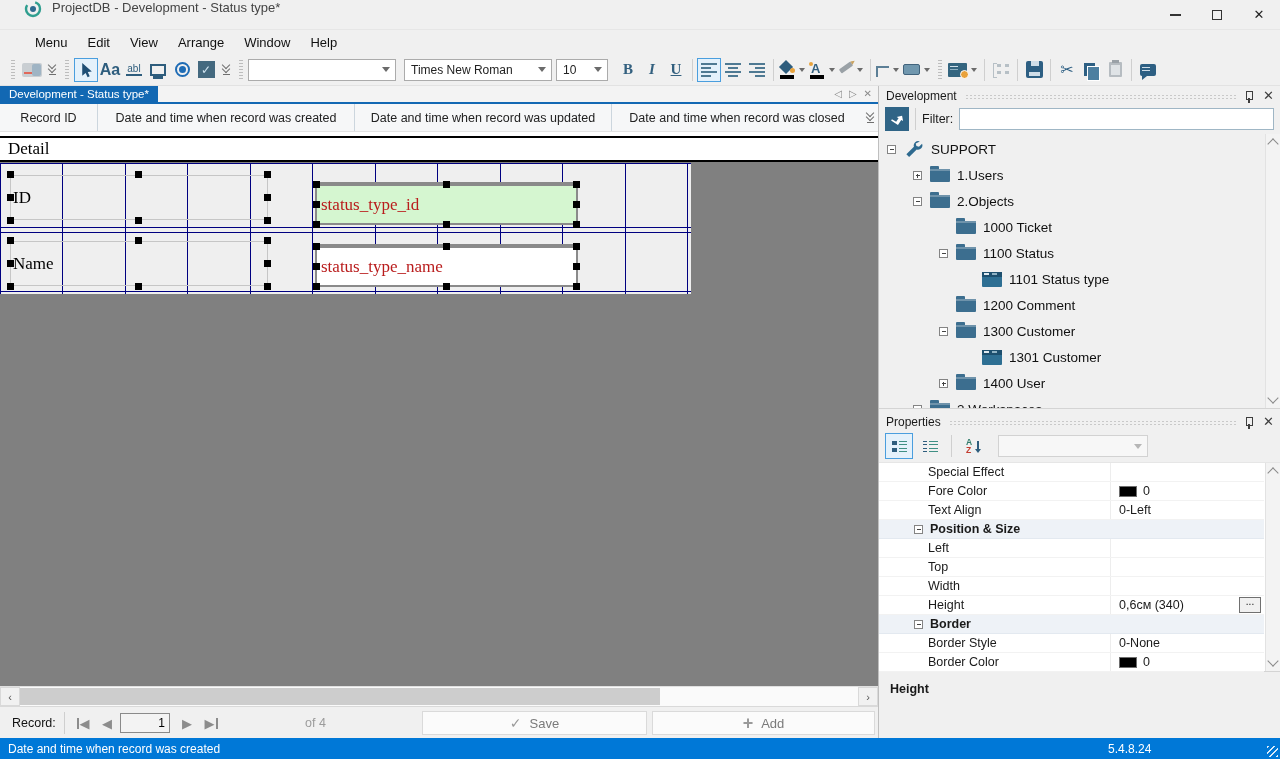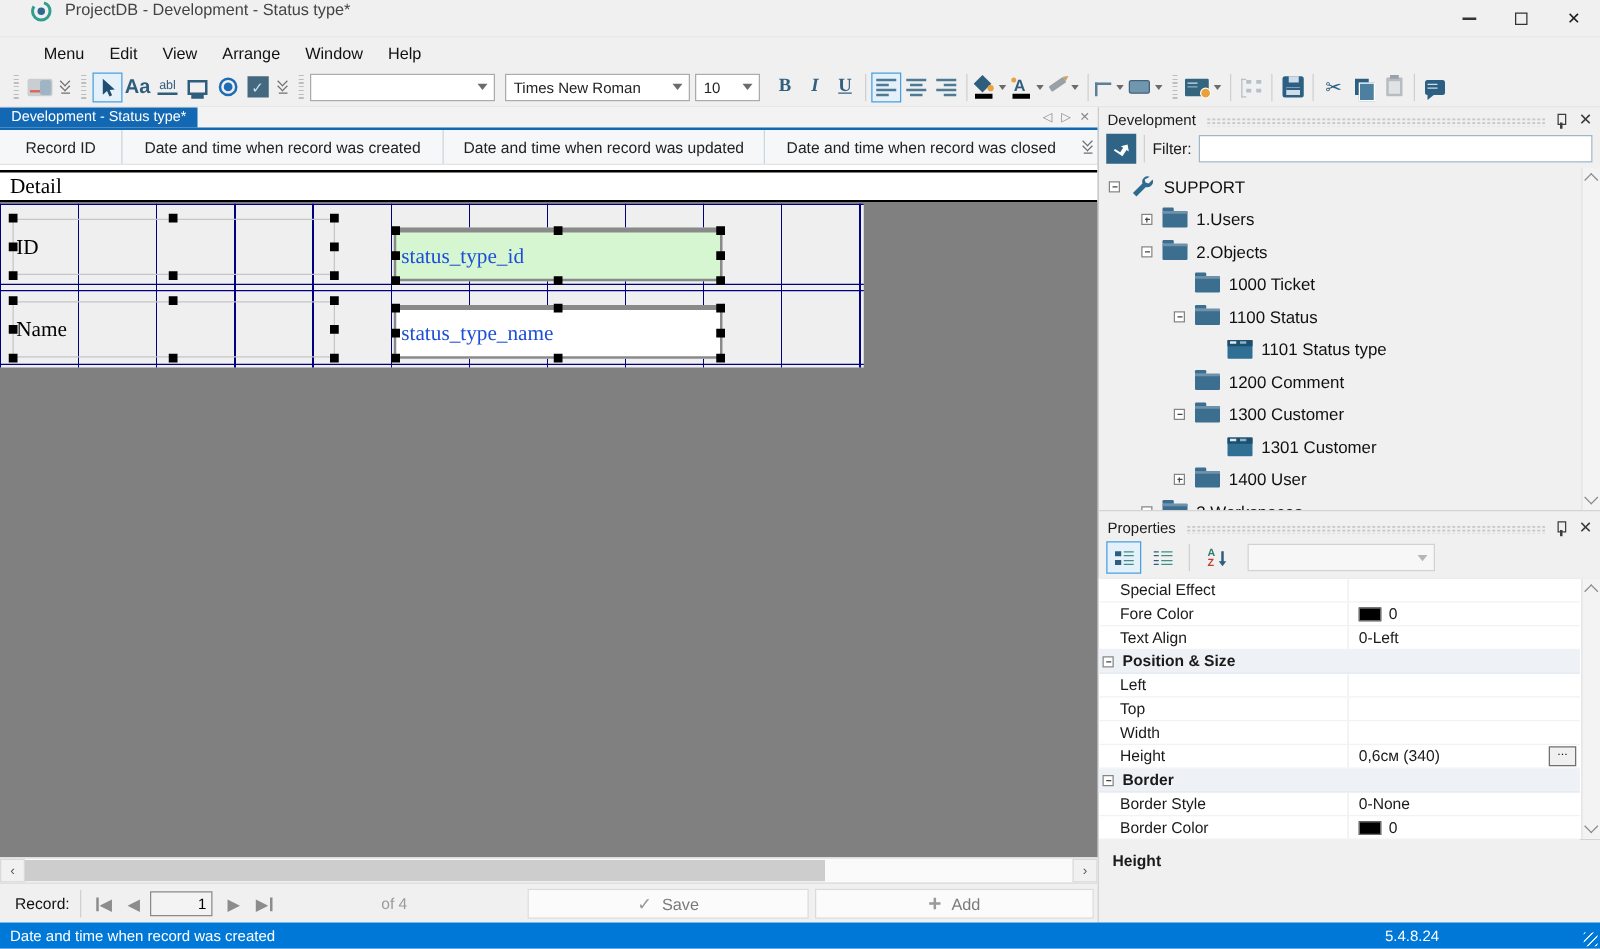--- a/index.html
+++ b/index.html
@@ -99,21 +99,21 @@
     font-family:"Liberation Serif", serif; font-size:17px; color:#000; padding:1px 0 0 8px;}
 
   
   .designer { flex:1; background:#808080; position:relative; overflow:hidden;}
   .grid-surface { position:absolute; left:0; top:1px; width:691px; height:131px; background:#efefef;
     background-image:repeating-linear-gradient(to right, #000080 0 1px, transparent 1px 62.5px);}
   .hl { position:absolute; left:0; width:100%; height:1px; background:#000080;}
   .dz-label { position:absolute; display:flex; align-items:center; font-family:"Liberation Serif", serif;
     font-size:17px; color:#000; border:1px solid #c6c6c6; background:transparent; padding-left:2px;}
   .dz-field { position:absolute; border:2px solid #8a8a8a; border-top-width:4px; font-family:"Liberation Serif", serif;
-    font-size:17px; color:#1d4ed8; display:flex; align-items:center; padding-left:4px;}
+    font-size:17px; color:#b91c1c; display:flex; align-items:center; padding-left:4px;}
   .h { position:absolute; width:7px; height:7px; background:#000; z-index:3;}
   .h.tl{left:-4px;top:-5px}.h.tm{left:calc(50% - 4px);top:-5px}.h.tr{right:-4px;top:-5px}
   .h.ml{left:-4px;top:calc(50% - 4px)}.h.mr{right:-4px;top:calc(50% - 4px)}
   .h.bl{left:-4px;bottom:-5px}.h.bm{left:calc(50% - 4px);bottom:-5px}.h.br{right:-4px;bottom:-5px}
 
   
   .hscroll { height:20px; background:#fafafa; border-top:1px solid #e0e0e0; position:relative;}
   .hs-btn { position:absolute; top:0; width:20px; height:19px; background:#f1f1f1; border:1px solid #d9d9d9; display:flex; align-items:center; justify-content:center; color:#555; font-size:11px;}
   .hs-thumb { position:absolute; left:20px; top:1px; width:640px; height:17px; background:#cdcdcd;}
 
@@ -176,21 +176,21 @@
   .icn-list::after{content:""; position:absolute; left:6px; top:1px; width:9px; height:1.8px; background:#3f8f84; box-shadow:0 3px 0 #3f8f84, 0 7px 0 #3f8f84, 0 10px 0 #3f8f84;}
   .icn-az { display:flex; flex-direction:column; font-size:8.5px; font-weight:bold; line-height:8px; position:relative; padding-right:8px;}
   .icn-az .a{color:#2f7a6a}.icn-az .z{color:#c23b2e}
   .icn-az::after{content:""; position:absolute; right:1px; top:3px; width:1.6px; height:9px; background:#2e5d7d;}
   .icn-az::before{content:""; position:absolute; right:-1px; bottom:1px; border-left:3px solid transparent; border-right:3px solid transparent; border-top:4px solid #2e5d7d;}
   .prop-combo { width:150px; height:22px; margin-left:8px; background:#f7f7f7; border:1px solid #d2d2d2; display:flex; align-items:center;}
   .prop-combo .ca { margin-left:auto; margin-right:5px; width:0; height:0; border-left:4px solid transparent; border-right:4px solid transparent; border-top:5px solid #b6b6b6;}
 
   .prop-grid { height:209px; background:#fff; position:relative; border-top:1px solid #e6e6e6;}
   .pg-rows { position:absolute; left:0; top:0; right:16px;}
-  .prow { height:19px; display:flex; align-items:center; border-bottom:1px solid #f2f2f2; font-size:12.5px;}
+  .prow { height:19px; display:flex; align-items:center; border-bottom:1px solid #f2f2f2; font-size:12.5px;padding-left:32px;}
   .prow .plabel { width:200px; padding-left:17px; color:#1a1a1a; border-right:1px solid #ededed; height:100%; display:flex; align-items:center;}
   .prow .pvalue { flex:1; padding-left:8px; display:flex; align-items:center; gap:6px; height:100%; position:relative;}
   .prow.cat { background:#eef2f7; font-weight:bold; border-bottom:1px solid #e3e9f0;}
   .prow.cat .plabel { border-right:none; padding-left:6px; width:auto;}
   .prow.cat .expslot { width:13px; padding-left:3px;}
   .swatch { width:18px; height:11px; background:#000; border:1px solid #6e6e6e;}
   .pbtn { position:absolute; right:3px; top:1px; width:22px; height:16px; background:#f0f0f0; border:1px solid #707070; font-size:10px; line-height:8px; text-align:center; color:#111;}
   .prop-desc { flex:1; border-top:1px solid #d4d4d4; background:#f0f0f0; padding:10px 0 0 11px; font-size:12.5px; font-weight:bold;}
 
   

